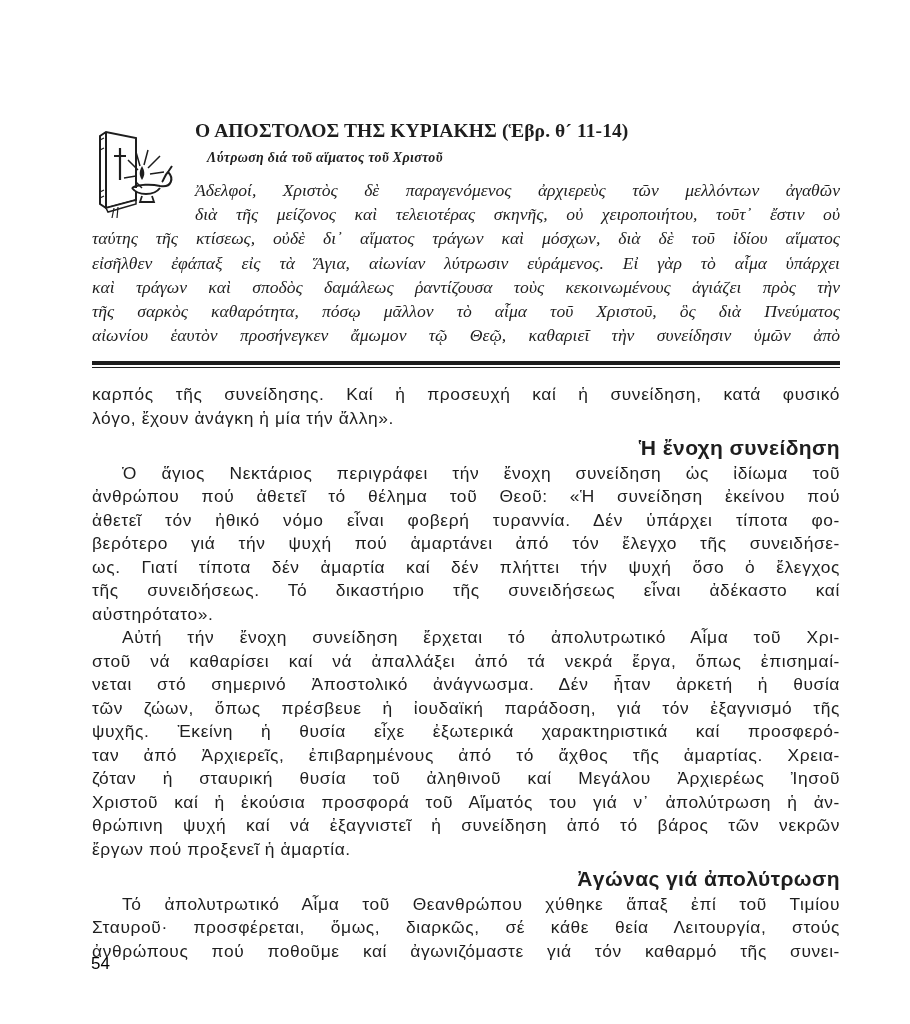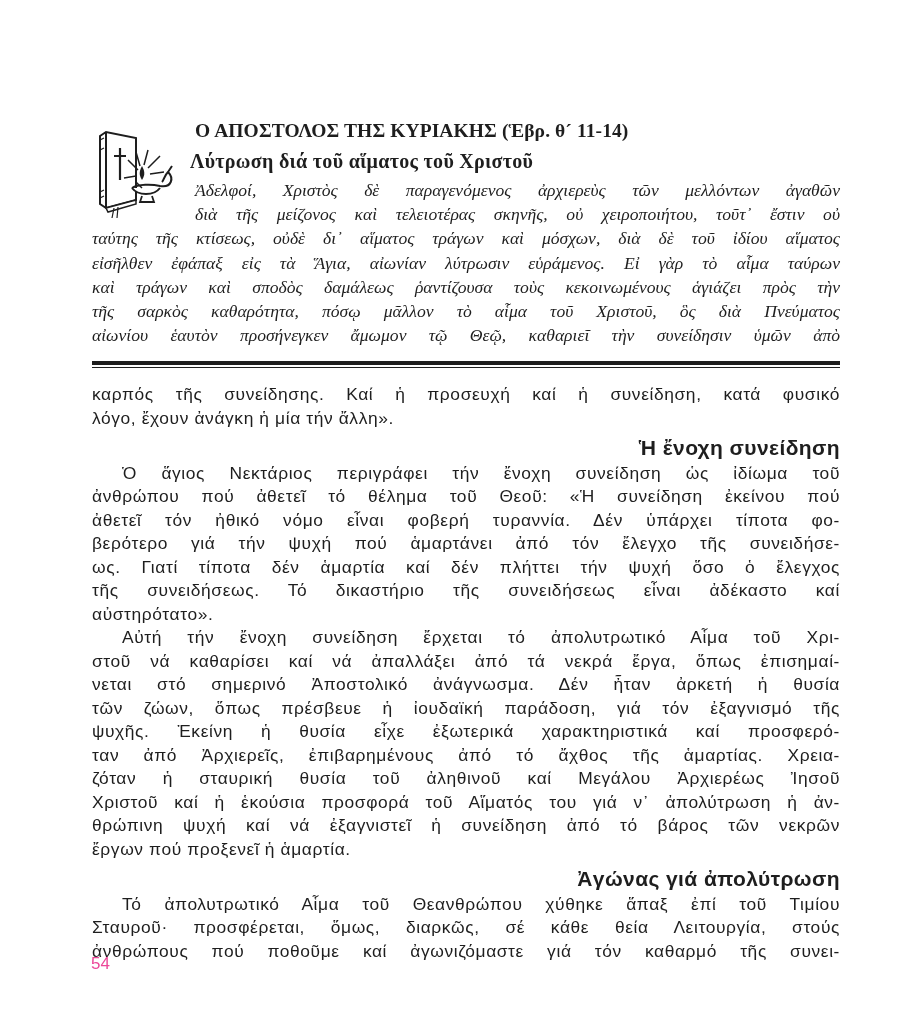--- a/index.html
+++ b/index.html
@@ -2,36 +2,36 @@
 <html><head>
   <meta charset="utf-8">
   <style>
     html, body { margin: 0; padding: 0; background: #ffffff; }
     body { width: 910px; height: 1024px; position: relative; overflow: hidden; color: #1e1e1e; }
     .page { position: absolute; left: 0; top: 0; width: 910px; height: 1024px; margin-top: 32px; }
 
     .epistle { position: absolute; left: 92px; top: 88px; width: 748px; }
     .icon-wrap { position: absolute; left: 0; top: 10px; width: 92px; height: 88px; }
     .ep-title { position: absolute; left: 103px; top: 0; font-family: "Liberation Serif", "DejaVu Serif", serif; font-weight: bold; font-size: 19.5px; white-space: nowrap; letter-spacing: 0.1px; }
-    .ep-subtitle { position: absolute; left: 98px; top: 30px; font-family: "Liberation Serif", "DejaVu Serif", serif; font-weight: bold; font-size: 20px; white-space: nowrap; letter-spacing: 0.3px; }
+    .ep-subtitle { position: absolute; left: 115px; top: 30px; font-family: "Liberation Serif", "DejaVu Serif", serif; font-weight: bold; font-size: 14px; white-space: nowrap; letter-spacing: 0.3px; font-style: italic; }
     .ep-text { position: absolute; left: 0; top: 58px; width: 748px; font-family: "Liberation Serif", "DejaVu Serif", serif; font-style: italic; font-size: 17.6px; line-height: 24.2px; }
     .ep-line { display: block; white-space: nowrap; text-align: justify; text-align-last: justify; }
     .ep-line.indent { margin-left: 103px; }
     .ep-line.last { text-align-last: left; }
 
     .rule-thick { position: absolute; left: 92px; top: 329px; width: 748px; height: 3.5px; background: #1e1e1e; }
     .rule-thin { position: absolute; left: 92px; top: 335px; width: 748px; height: 1px; background: #1e1e1e; }
 
     .body { position: absolute; left: 92px; top: 351px; width: 748px; font-family: "Liberation Sans", "DejaVu Sans", sans-serif; font-size: 17.4px; line-height: 23.5px; letter-spacing: 0.6px; }
     .line { display: block; white-space: nowrap; text-align: justify; text-align-last: justify; }
     .line.last { text-align-last: left; }
     .line.first { text-indent: 30px; }
     .heading { display: block; font-weight: bold; font-size: 21px; line-height: 23.5px; margin: 6px 0 2px 0; letter-spacing: 0.4px; text-align: right; }
 
-    .page-number { position: absolute; left: 91px; top: 922px; font-family: "Liberation Sans", "DejaVu Sans", sans-serif; font-size: 17px; color: #ec4899; }
+    .page-number { position: absolute; left: 91px; top: 922px; font-family: "Liberation Sans", "DejaVu Sans", sans-serif; font-size: 17px; color: #000000; }
   </style>
 </head>
 <body>
 
 <div class="page">
 
   <div class="epistle">
     <div class="icon-wrap">
       <svg width="92" height="88" viewBox="0 0 92 88">
 
@@ -51,21 +51,21 @@
         <path d="M50 66 L48 72 L62 72 L60 66" fill="#fff" stroke="#1e1e1e" stroke-width="1.8"></path>
         <path d="M44 52 L50 58" stroke="#1e1e1e" stroke-width="1.5"></path>
       </svg>
     </div>
     <div class="ep-title">Ο ΑΠΟΣΤΟΛΟΣ ΤΗΣ ΚΥΡΙΑΚΗΣ (Ἑβρ. θ´ 11-14)</div>
     <div class="ep-subtitle">Λύτρωση διά τοῦ αἵματος τοῦ Χριστοῦ</div>
     <div class="ep-text">
       <span class="ep-line indent">Ἀδελφοί, Χριστὸς δὲ παραγενόμενος ἀρχιερεὺς τῶν μελλόντων ἀγαθῶν</span>
       <span class="ep-line indent">διὰ τῆς μείζονος καὶ τελειοτέρας σκηνῆς, οὐ χειροποιήτου, τοῦτ᾽ ἔστιν οὐ</span>
       <span class="ep-line">ταύτης τῆς κτίσεως, οὐδὲ δι᾽ αἵματος τράγων καὶ μόσχων, διὰ δὲ τοῦ ἰδίου αἵματος</span>
-      <span class="ep-line">εἰσῆλθεν ἐφάπαξ εἰς τὰ Ἅγια, αἰωνίαν λύτρωσιν εὑράμενος. Εἰ γὰρ τὸ αἷμα ταύρων</span>
+      <span class="ep-line">εἰσῆλθεν ἐφάπαξ εἰς τὰ Ἅγια, αἰωνίαν λύτρωσιν εὑράμενος. Εἰ γὰρ τὸ αἷμα ὑπάρχει</span>
       <span class="ep-line">καὶ τράγων καὶ σποδὸς δαμάλεως ῥαντίζουσα τοὺς κεκοινωμένους ἁγιάζει πρὸς τὴν</span>
       <span class="ep-line">τῆς σαρκὸς καθαρότητα, πόσῳ μᾶλλον τὸ αἷμα τοῦ Χριστοῦ, ὃς διὰ Πνεύματος</span>
       <span class="ep-line">αἰωνίου ἑαυτὸν προσήνεγκεν ἄμωμον τῷ Θεῷ, καθαριεῖ τὴν συνείδησιν ὑμῶν ἀπὸ</span>
     </div>
   </div>
 
   <div class="rule-thick"></div>
   <div class="rule-thin"></div>
 
   <div class="body">

